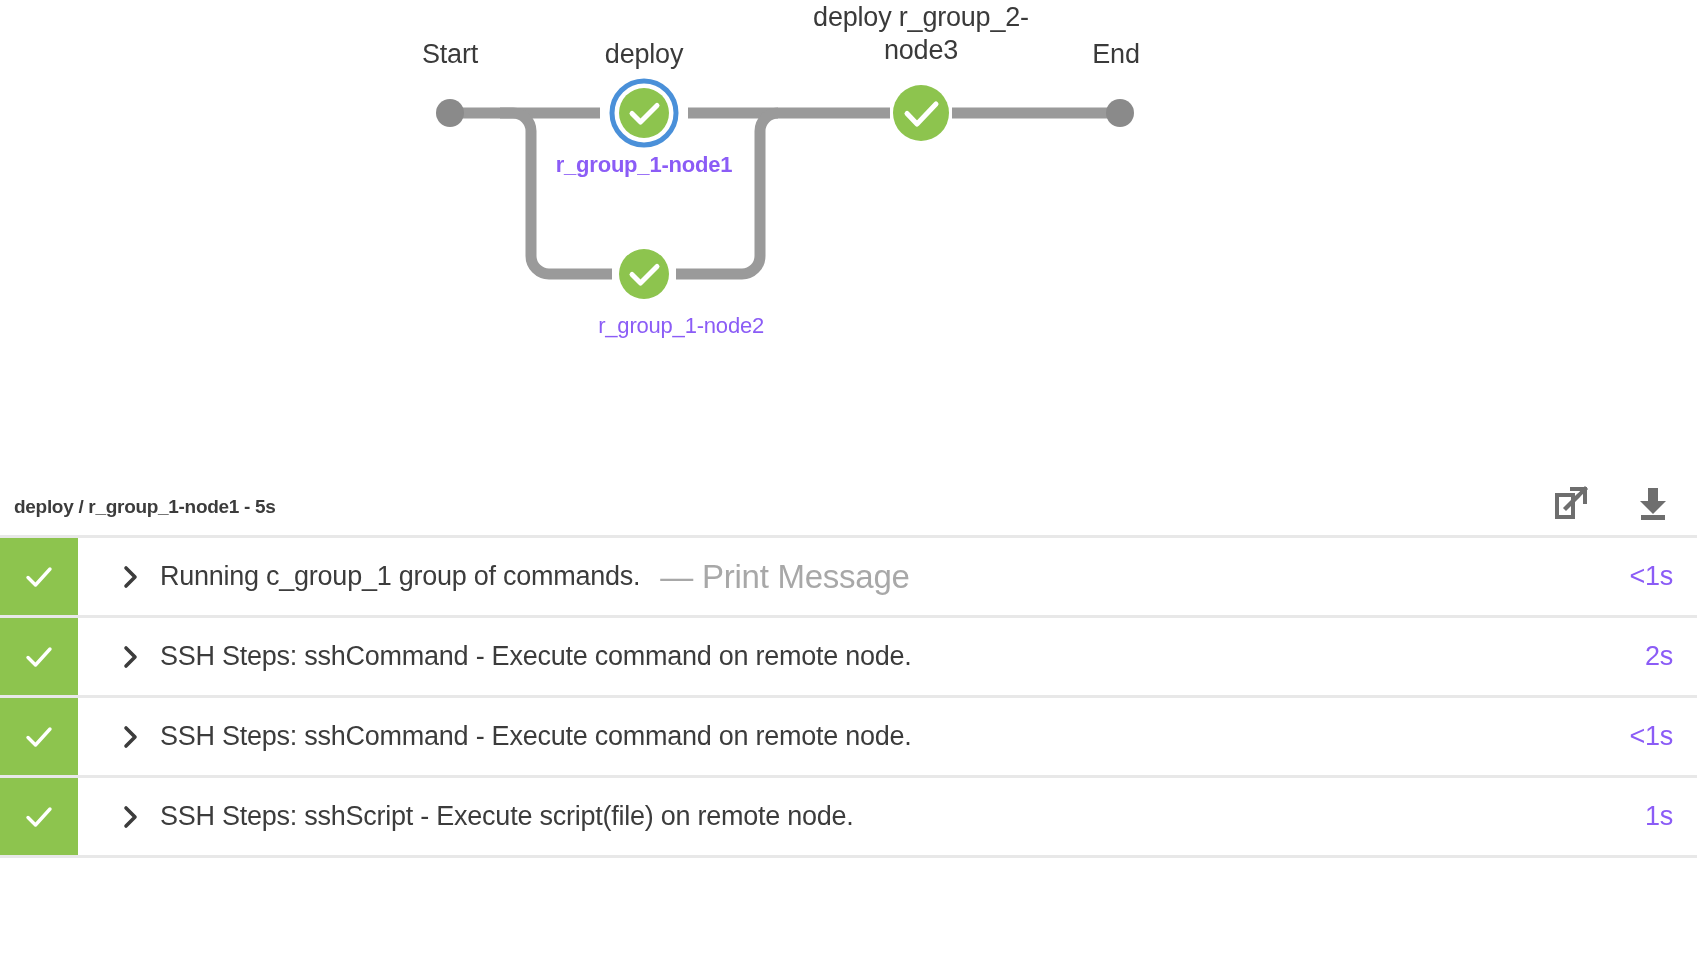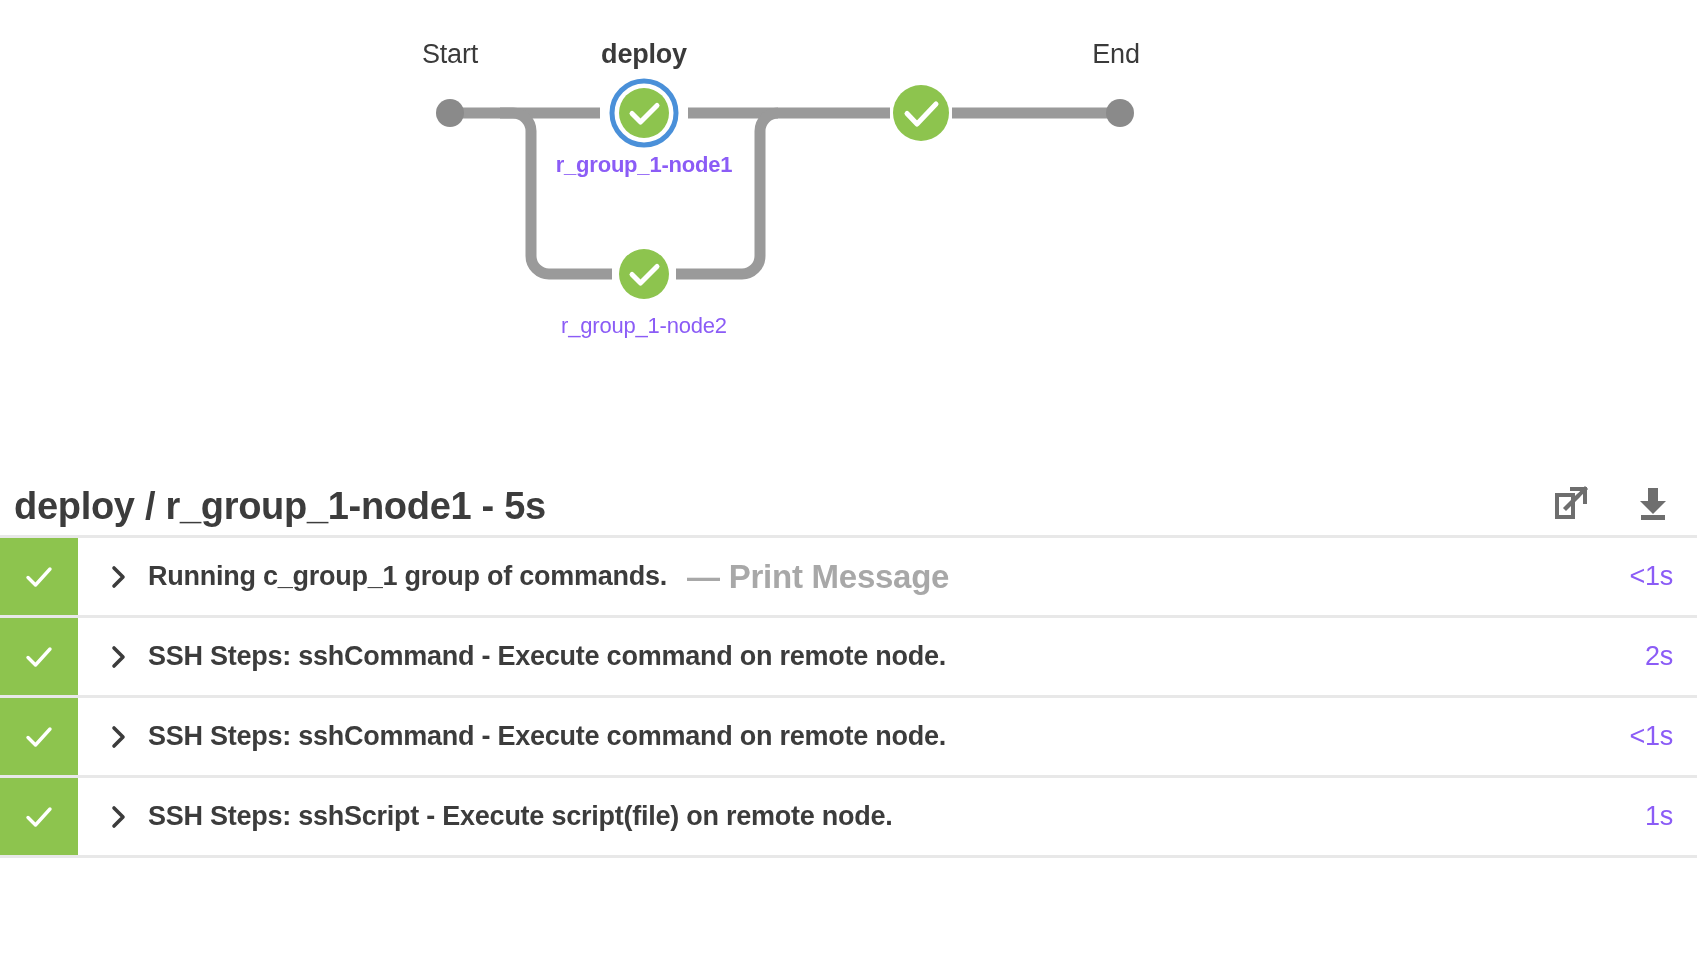--- a/index.html
+++ b/index.html
@@ -23,21 +23,21 @@
 
   .node-label {
     position: absolute;
     color: #3a3a3a;
     font-size: 27px;
     line-height: 33px;
     text-align: center;
     white-space: pre-line;
     letter-spacing: -0.2px;
   }
-  .node-label.bold { font-weight: bold; }
+  .node-label.bold { font-weight: normal; }
 
   .sub-label {
     position: absolute;
     color: #8b5cf6;
     font-size: 22px;
     line-height: 26px;
     text-align: center;
     letter-spacing: -0.2px;
   }
   .sub-label.bold { font-weight: bold; }
@@ -54,21 +54,21 @@
   .log-header {
     position: relative;
     height: 68px;
     padding: 0 22px 0 14px;
     display: flex;
     align-items: center;
     justify-content: space-between;
     border-bottom: 3px solid #e8e8e8;
   }
   .log-title {
-    font-size: 38px;
+    font-size: 19px;
     font-weight: bold;
     color: #3c3c3c;
     letter-spacing: -0.3px;
     white-space: nowrap;
     margin-top: 8px;
   }
   .header-actions {
     display: flex;
     align-items: center;
     gap: 38px;
@@ -98,22 +98,21 @@
     align-items: center;
     justify-content: center;
   }
   .status-cell svg { display: block; }
 
   .row-body {
     flex: 1 1 auto;
     display: flex;
     align-items: center;
     min-width: 0;
-    padding-left: 26px;
-    font-weight: bold;
+    padding-left: 38px;
   }
   .expander {
     flex: 0 0 auto;
     width: 30px;
     display: flex;
     align-items: center;
     justify-content: center;
     margin-right: 14px;
     cursor: pointer;
   }
@@ -176,26 +175,28 @@
     <g>
       <circle cx="921" cy="113" r="28" fill="#8dc44e"></circle>
       <path d="M 907 113.5 L 917 124 L 936 104" fill="none" stroke="#ffffff" stroke-width="5" stroke-linecap="round" stroke-linejoin="round"></path>
     </g>
   </svg>
 
   <div class="node-label" style="left:370px; top:38px; width:160px;">Start</div>
 
   <div class="node-label bold" style="left:564px; top:38px; width:160px;">deploy</div>
 
+  <div class="node-label" style="left:791px; top:1px; width:260px;">deploy r_group_2-
+node3</div>
 
   <div class="node-label" style="left:1036px; top:38px; width:160px;">End</div>
 
   <div class="sub-label bold" style="left:524px; top:152px; width:240px;">r_group_1-node1</div>
 
-  <div class="sub-label" style="left:524px; top:313px; width:240px;">r_group_1-node2</div>
+  <div class="sub-label" style="left:524px; top:313px; width:240px;text-align:right;">r_group_1-node2</div>
 </div>
 
 <div class="log-panel">
 
   <div class="log-header">
     <div class="log-title">deploy / r_group_1-node1 - 5s</div>
 
     <div class="header-actions">
       <button class="icon-btn">
         <svg width="40" height="40" viewBox="0 0 40 40">

